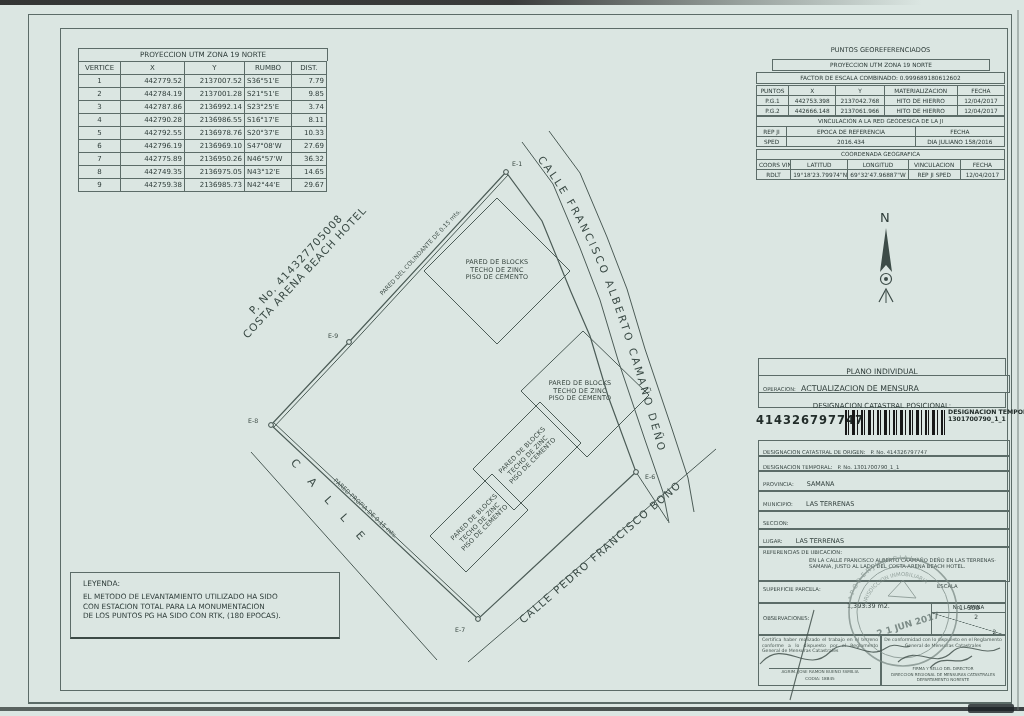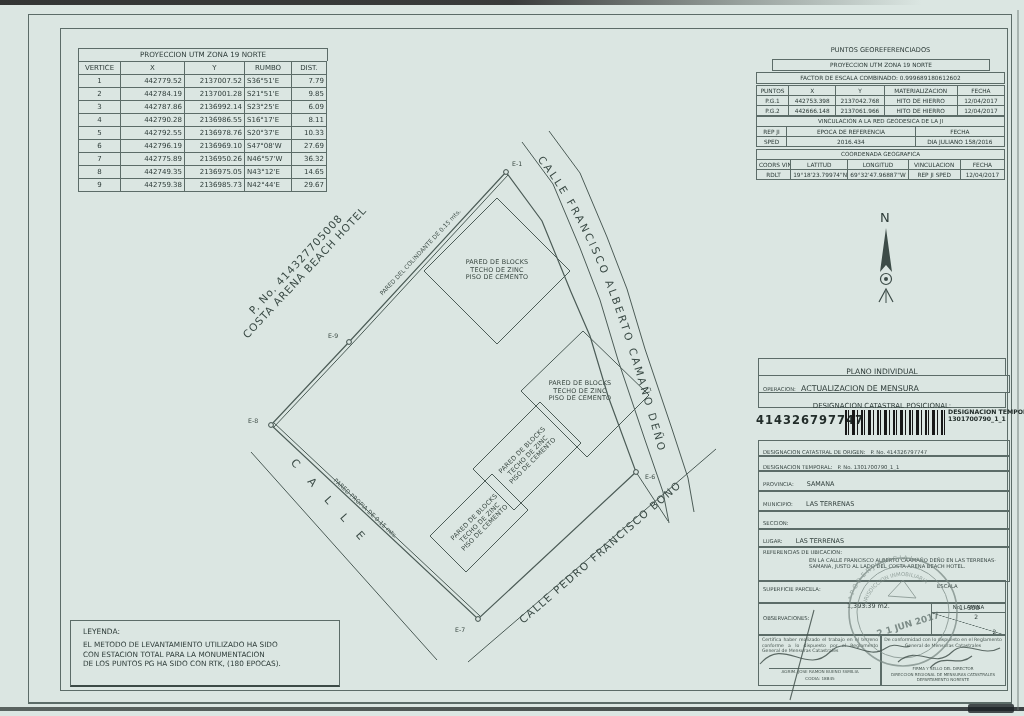--- a/index.html
+++ b/index.html
@@ -87,21 +87,21 @@
             <td>442784.19</td>
             <td>2137001.28</td>
             <td>S21°51'E</td>
             <td>9.85</td>
           </tr>
           <tr>
             <td>3</td>
             <td>442787.86</td>
             <td>2136992.14</td>
             <td>S23°25'E</td>
-            <td>6.09</td>
+            <td>3.74</td>
           </tr>
           <tr>
             <td>4</td>
             <td>442790.28</td>
             <td>2136986.55</td>
             <td>S16°17'E</td>
             <td>8.11</td>
           </tr>
           <tr>
             <td>5</td>
@@ -309,21 +309,21 @@
   </div>
   <div class="prow" style="left:880px;top:634px;height:50px;width:124px;">
     <div class="tiny" style="padding:2px 3px 0 3px;text-align:center;">De conformidad con lo dispuesto en el Reglamento General de Mensuras Catastrales</div>
     <div class="abs" style="bottom:2px;left:0;right:0;text-align:center;">
       <div class="tiny" style="font-size:4px;">FIRMA Y SELLO DEL DIRECTOR</div>
       <div class="tiny" style="font-size:4px;">DIRECCION REGIONAL DE MENSURAS CATASTRALES</div>
       <div class="tiny" style="font-size:4px;">DEPARTAMENTO NORESTE</div>
     </div>
   </div>
 
-  <div class="abs" style="left:70px;top:620px;width:256px;height:58px;border:1px solid #5c6c68;border-bottom:2px solid #3c4a46;padding:6px 0 0 12px;">
+  <div class="abs" style="left:70px;top:572px;width:256px;height:58px;border:1px solid #5c6c68;border-bottom:2px solid #3c4a46;padding:6px 0 0 12px;">
     <div style="font-size:7.5px;margin-bottom:4px;">LEYENDA:</div>
     <div style="font-size:7.3px;line-height:9.5px;">EL METODO DE LEVANTAMIENTO UTILIZADO HA SIDO</div>
     <div style="font-size:7.3px;line-height:9.5px;">CON ESTACION TOTAL PARA LA MONUMENTACION</div>
     <div style="font-size:7.3px;line-height:9.5px;">DE LOS PUNTOS PG HA SIDO CON RTK, (180 EPOCAS).</div>
   </div>
 
   <div class="street" style="left:300px;top:268px;transform:translate(-50%,-50%) rotate(-47deg);text-align:center;font-size:10.5px;letter-spacing:1px;">
     <div>P. No. 414327705008</div>
     <div>COSTA ARENA BEACH HOTEL</div>
   </div>

